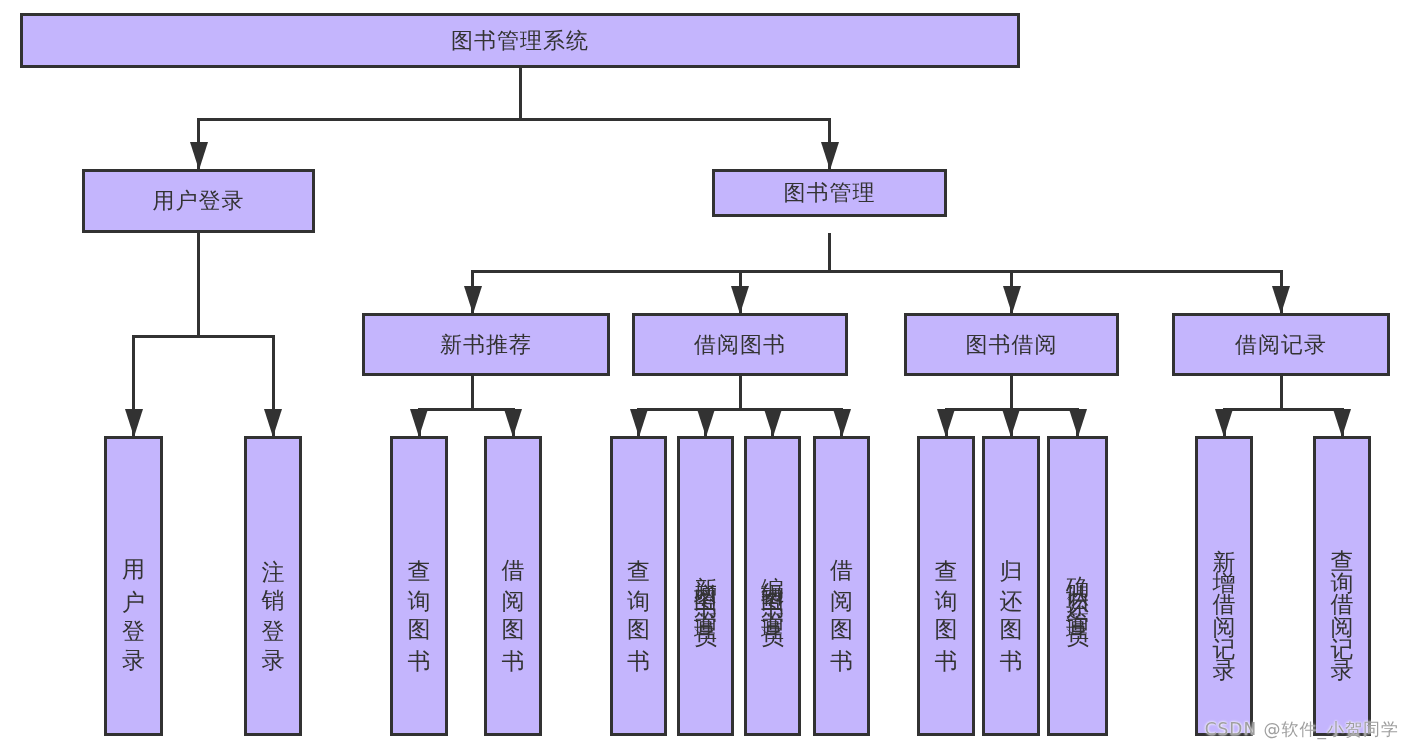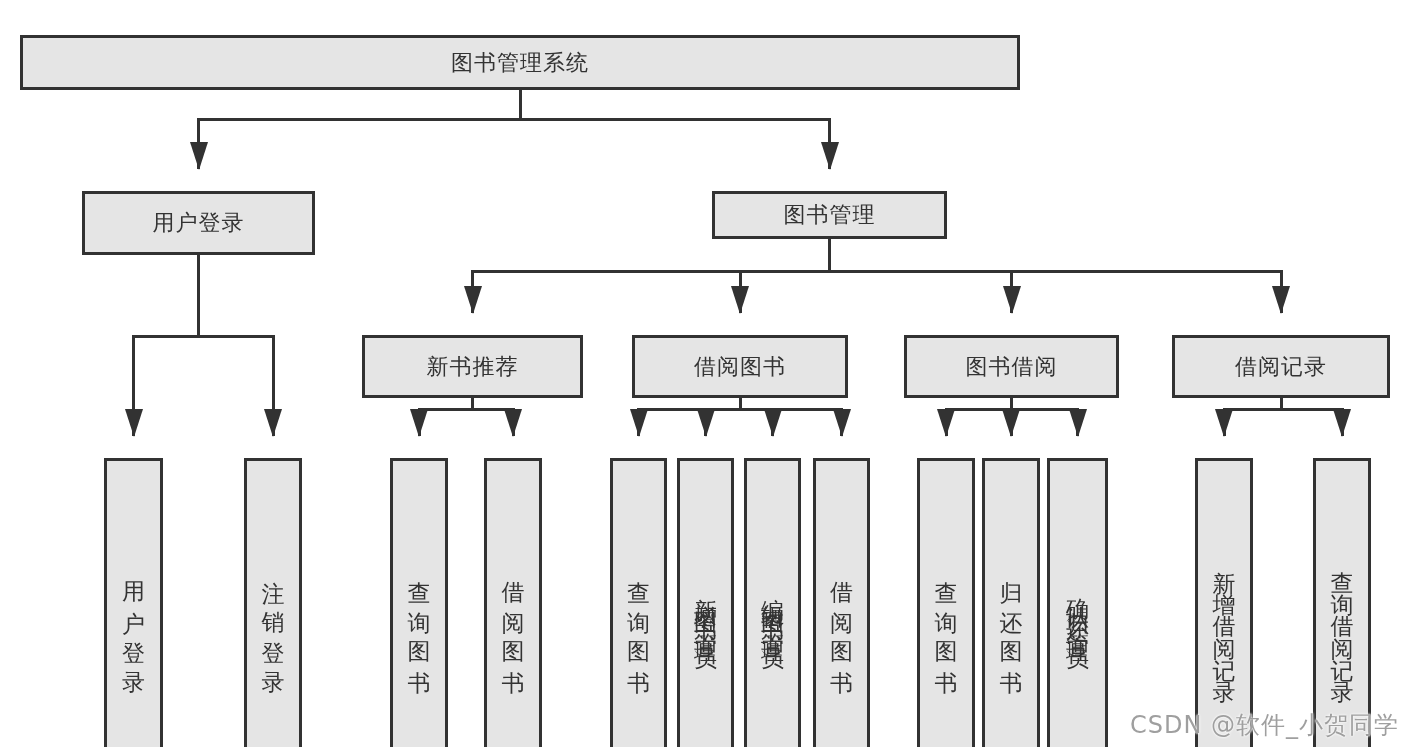--- a/index.html
+++ b/index.html
@@ -25,46 +25,45 @@
     width: 0;
     height: 0;
     border-left: 9px solid transparent;
     border-right: 9px solid transparent;
     border-top: 28px solid #323232;
     z-index: 2;
   }
   .node {
     position: absolute;
     box-sizing: border-box;
-    background: #e5e5e5;
+    background: #c4b5fd;
     border: 3px solid #323232;
     display: flex;
     align-items: center;
     justify-content: center;
     z-index: 3;
     color: #333333;
-    margin-top: 22px;
   }
   .hnode .node-label {
     font-size: 22px;
     letter-spacing: 1px;
     white-space: nowrap;
   }
   .vnode .node-label {
     writing-mode: vertical-rl;
     text-orientation: mixed;
     font-size: 23px;
     line-height: 1;
     white-space: nowrap;
   }
   #watermark {
     position: absolute;
     right: 6px;
     bottom: 6px;
-    font-size: 24px;
+    font-size: 17px;
     color: #9f9f9f;
     letter-spacing: 1px;
     text-shadow: 0 0 3px #ffffff, 0 0 2px #ffffff;
     z-index: 10;
     white-space: nowrap;
   }
 </style>
 </head>
 <body>
 
@@ -126,21 +125,21 @@
   <div id="nodes-layer">
       <div class="node hnode" style="left: 20px; top: 13px; width: 1000px; height: 55px;">
         <span class="node-label">图书管理系统</span>
       </div>
       <div class="node hnode" style="left: 82px; top: 169px; width: 233px; height: 64px;">
         <span class="node-label">用户登录</span>
       </div>
       <div class="node hnode" style="left: 712px; top: 169px; width: 235px; height: 48px;">
         <span class="node-label">图书管理</span>
       </div>
-      <div class="node hnode" style="left: 362px; top: 313px; width: 221px; height: 63px;">
+      <div class="node hnode" style="left: 362px; top: 313px; width: 248px; height: 63px;">
         <span class="node-label">新书推荐</span>
       </div>
       <div class="node hnode" style="left: 632px; top: 313px; width: 216px; height: 63px;">
         <span class="node-label">借阅图书</span>
       </div>
       <div class="node hnode" style="left: 904px; top: 313px; width: 215px; height: 63px;">
         <span class="node-label">图书借阅</span>
       </div>
       <div class="node hnode" style="left: 1172px; top: 313px; width: 218px; height: 63px;">
         <span class="node-label">借阅记录</span>

